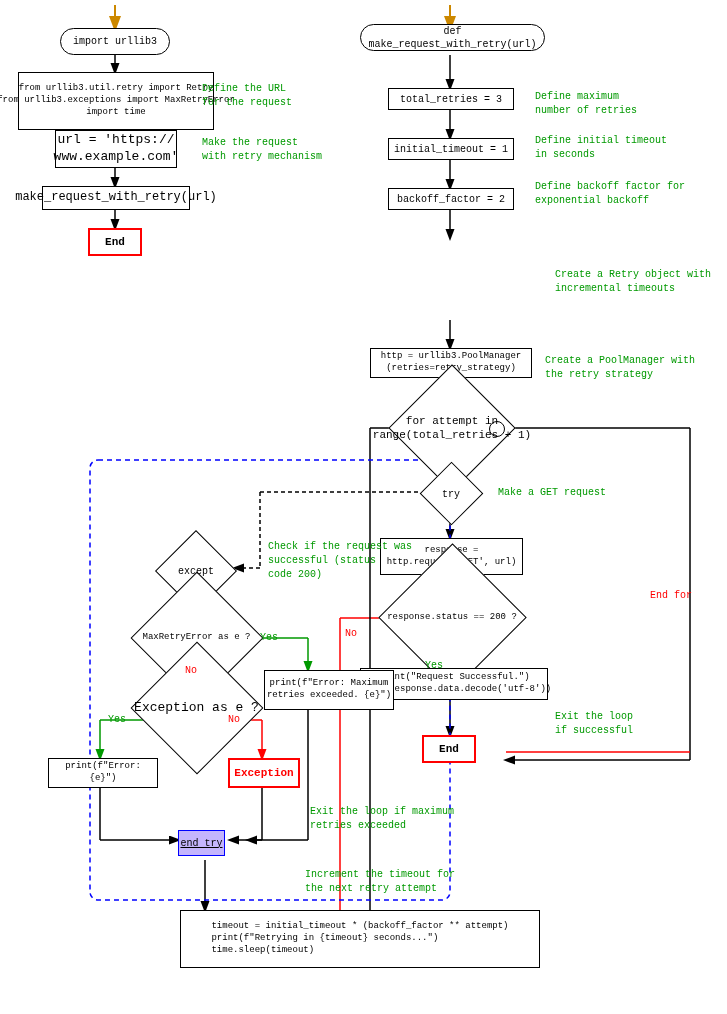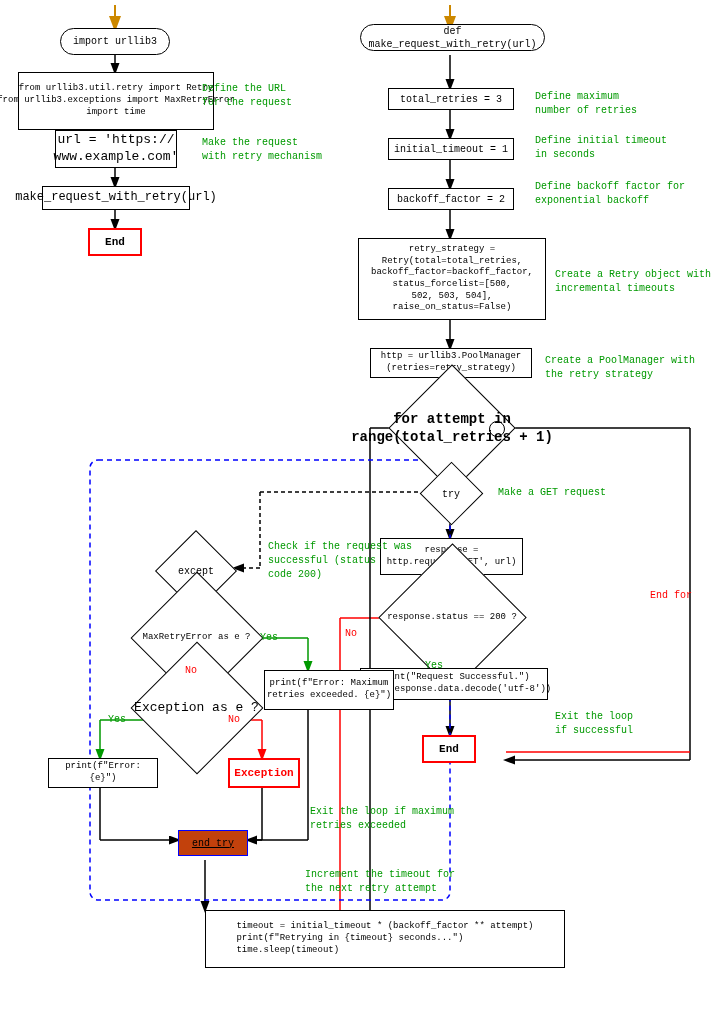--- a/index.html
+++ b/index.html
@@ -234,37 +234,29 @@
   </div>
 
   <div class="box" style="left:388px; top:138px; width:126px; height:22px;">
     <span>initial_timeout = 1</span>
   </div>
 
   <div class="box" style="left:388px; top:188px; width:126px; height:22px;">
     <span>backoff_factor = 2</span>
   </div>
 
-  <div class="box" style="left:358px; top:238px; width:188px; height:82px;">
-    <span style="white-space:pre; font-size:9px;">retry_strategy =
-Retry(total=total_retries,
-backoff_factor=backoff_factor,
-status_forcelist=[500,
-502, 503, 504],
-raise_on_status=False)</span>
-  </div>
 
   <div class="box" style="left:370px; top:348px; width:162px; height:30px;">
     <span style="white-space:pre; font-size:9px;">http = urllib3.PoolManager
 (retries=retry_strategy)</span>
   </div>
 
   <div class="diamond" style="left:388px; top:406px; width:128px; height:44px;">
     <div class="diamond-inner" style="width:90px; height:90px; top:-23px; left:19px;"></div>
-    <span class="diamond-text" style="white-space:pre; font-size:14px;font-weight:bold;">for attempt in
+    <span class="diamond-text" style="white-space:pre; font-size:11px;">for attempt in
 range(total_retries + 1)</span>
   </div>
 
   <div style="position:absolute; left:489px; top:421px; width:16px; height:16px; border:1px solid black; border-radius:50%; background:white;"></div>
 
   <div class="diamond" style="left:424px; top:478px; width:54px; height:32px;">
     <div class="diamond-inner" style="width:45px; height:45px; top:-7px; left:5px;"></div>
     <span class="diamond-text">try</span>
   </div>
 
@@ -308,25 +300,25 @@
   </div>
 
   <div class="box" style="left:48px; top:758px; width:110px; height:30px;">
     <span style="font-size:9px;">print(f"Error: {e}")</span>
   </div>
 
   <div class="end-box" style="left:228px; top:758px; width:72px; height:30px; border-color: red; color: red;">
     <span>Exception</span>
   </div>
 
-  <div class="box" style="left:178px; top:830px; width:70px; height:26px; background: #c2410c; border-color: blue; color: black; text-decoration: underline;">
+  <div class="box" style="left:178px; top:830px; width:47px; height:26px; background: #c4b5fd; border-color: blue; color: black; text-decoration: underline;">
     <span>end try</span>
   </div>
 
-  <div class="box" style="left:180px; top:910px; width:360px; height:58px;margin-left:25px;">
+  <div class="box" style="left:180px; top:910px; width:360px; height:58px;">
     <span style="white-space:pre; font-size:9px; text-align:left;">timeout = initial_timeout * (backoff_factor ** attempt)
 print(f"Retrying in {timeout} seconds...")
 time.sleep(timeout)</span>
   </div>
 
   <div class="annotation" style="left:535px; top:90px;">
     <span style="white-space:pre;">Define maximum
 number of retries</span>
   </div>
 

